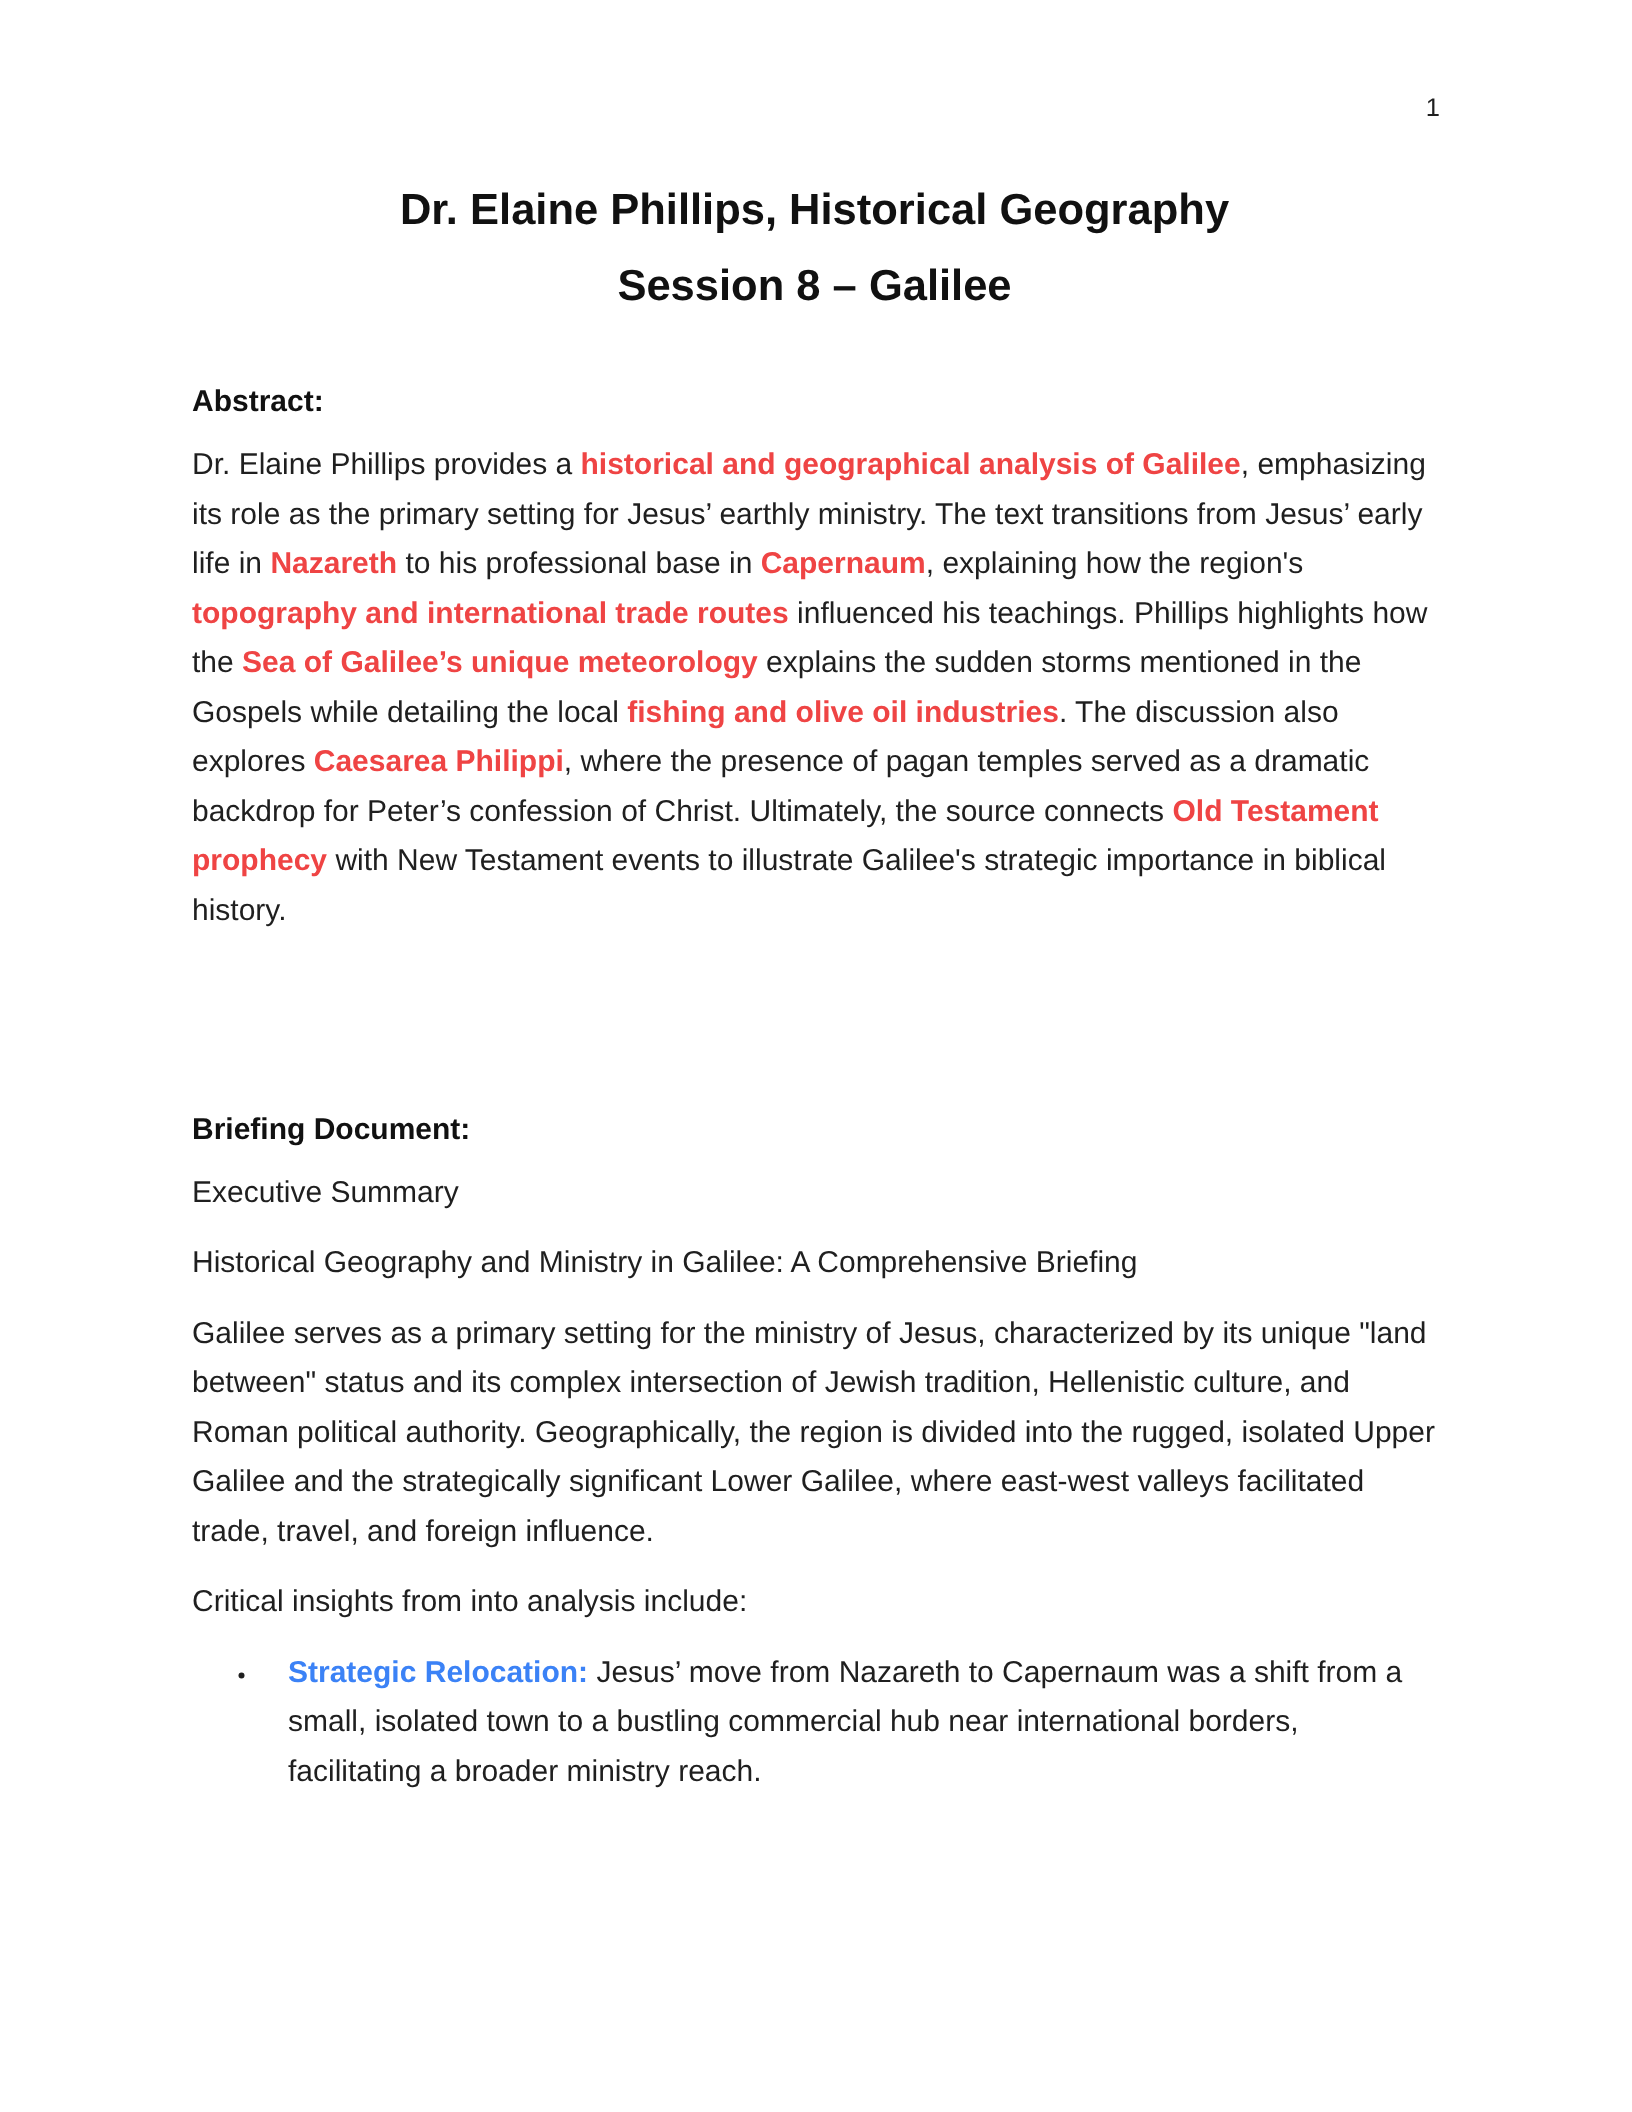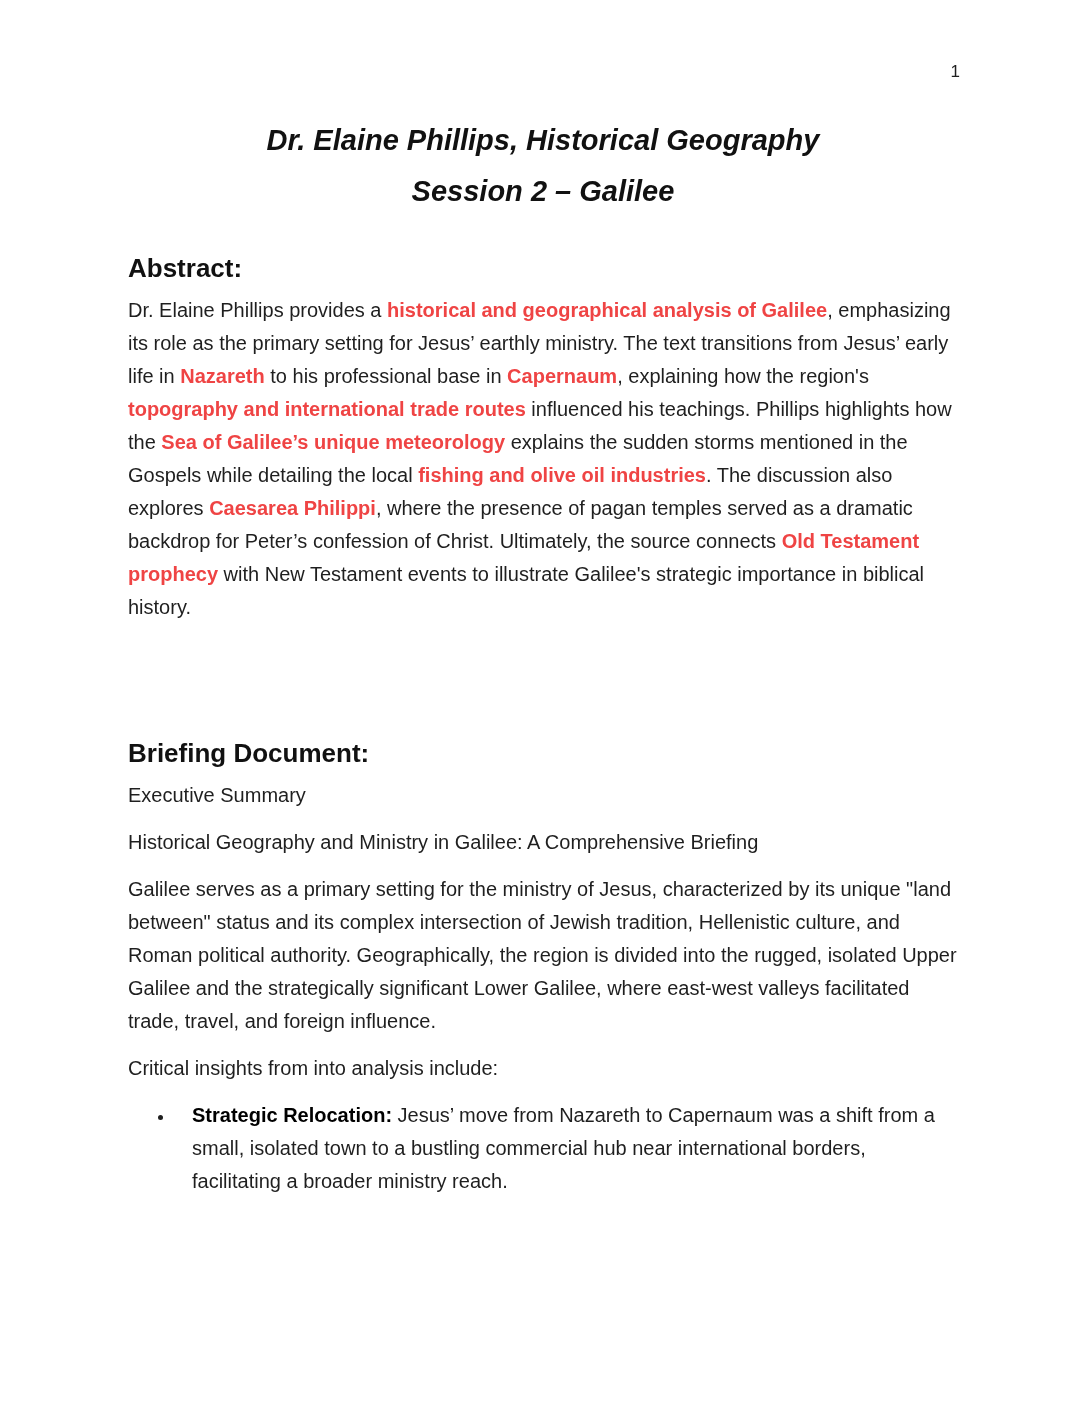--- a/index.html
+++ b/index.html
@@ -24,23 +24,23 @@
     color: #1f1f1f;
   }
   .doc-title {
     margin-top: 55px;
     text-align: center;
     font-size: 29px;
     font-weight: 700;
     line-height: 51px;
     color: #111111;
   }
-  .doc-title .title-line { display: block; font-style: italic; }
+  .doc-title .title-line { display: block; }
   .section-heading {
-    font-size: 26px;
+    font-size: 20px;
     font-weight: 700;
     color: #111111;
     line-height: 34px;
     margin-top: 34px;
     margin-bottom: 9px;
   }
   .section-heading.briefing { margin-top: 112px; }
   .body-text {
     font-size: 20px;
     line-height: 33px;
@@ -51,32 +51,32 @@
     margin-top: 14px;
     padding-left: 46px;
     list-style: disc;
   }
   .insights-list li {
     font-size: 20px;
     line-height: 33px;
     padding-left: 18px;
   }
   .insights-list li::marker { font-size: 15px; }
-  .insights-list li strong { color: #000000; }
+  .insights-list li strong { color: #3b82f6; }
 </style>
 </head>
 <body>
 
 <div class="page">
 
   <div class="page-number">1</div>
 
   <h1 class="doc-title">
     <span class="title-line">Dr. Elaine Phillips, Historical Geography</span>
-    <span class="title-line">Session 2 – Galilee</span>
+    <span class="title-line">Session 8 – Galilee</span>
   </h1>
 
   <h2 class="section-heading">Abstract:</h2>
 
   <p class="body-text"><span>Dr. Elaine Phillips provides a </span><strong>historical and geographical analysis of Galilee</strong><span>, emphasizing its role as the primary setting for Jesus’ earthly ministry. The text transitions from Jesus’ early life in </span><strong>Nazareth</strong><span> to his professional base in </span><strong>Capernaum</strong><span>, explaining how the region's </span><strong>topography and international trade routes</strong><span> influenced his teachings. Phillips highlights how the </span><strong>Sea of Galilee’s unique meteorology</strong><span> explains the sudden storms mentioned in the Gospels while detailing the local </span><strong>fishing and olive oil industries</strong><span>. The discussion also explores </span><strong>Caesarea Philippi</strong><span>, where the presence of pagan temples served as a dramatic backdrop for Peter’s confession of Christ. Ultimately, the source connects </span><strong>Old Testament prophecy</strong><span> with New Testament events to illustrate Galilee's strategic importance in biblical history.</span></p>
 
   <h2 class="section-heading briefing">Briefing Document:</h2>
 
   <p class="body-text">Executive Summary</p>
 

